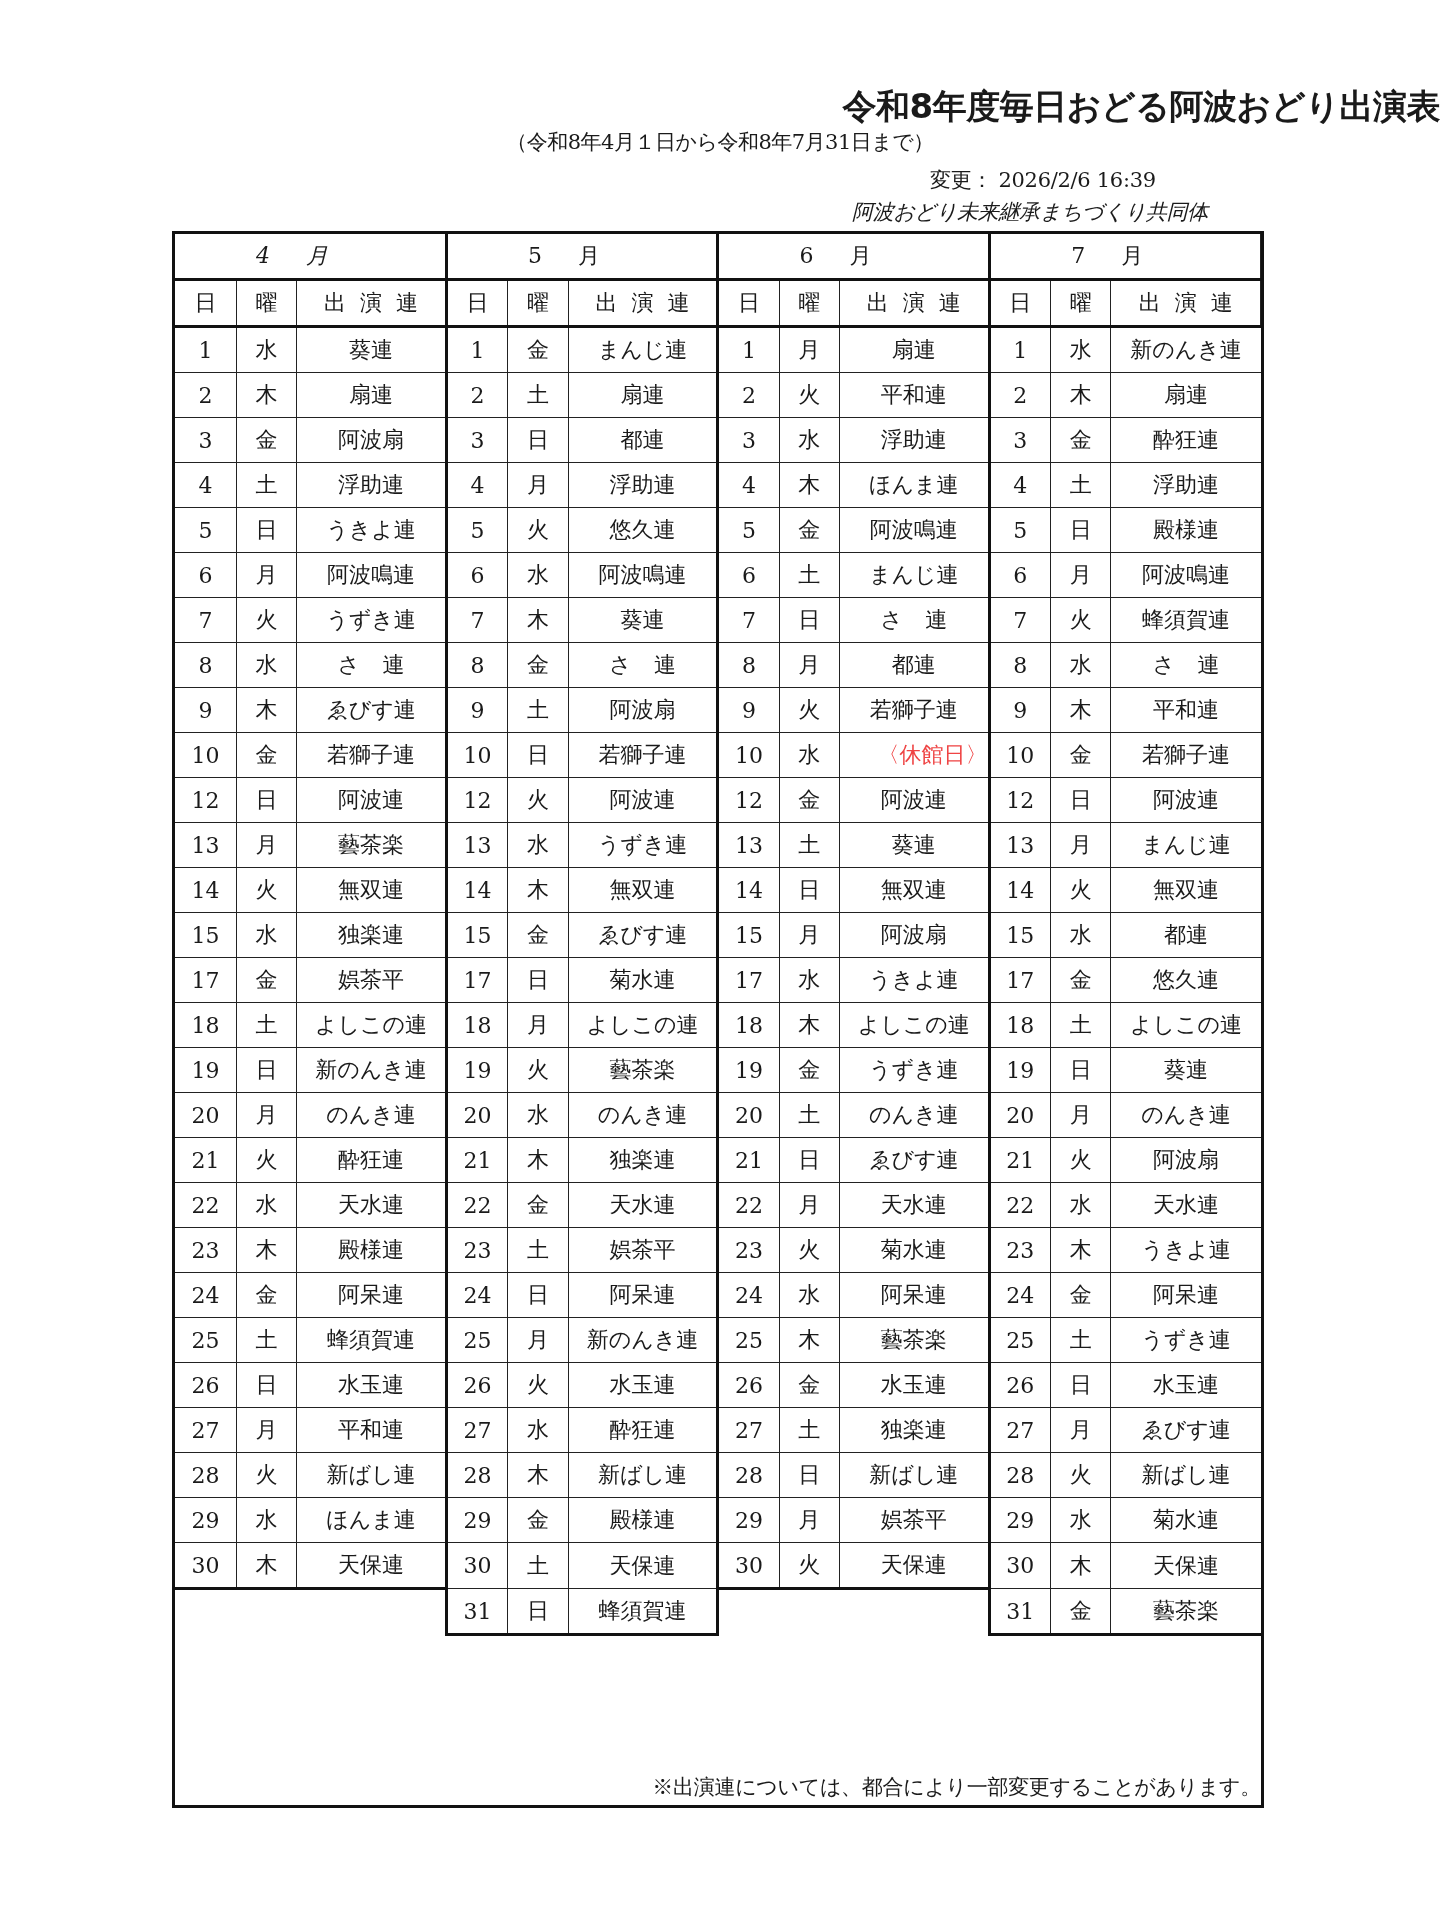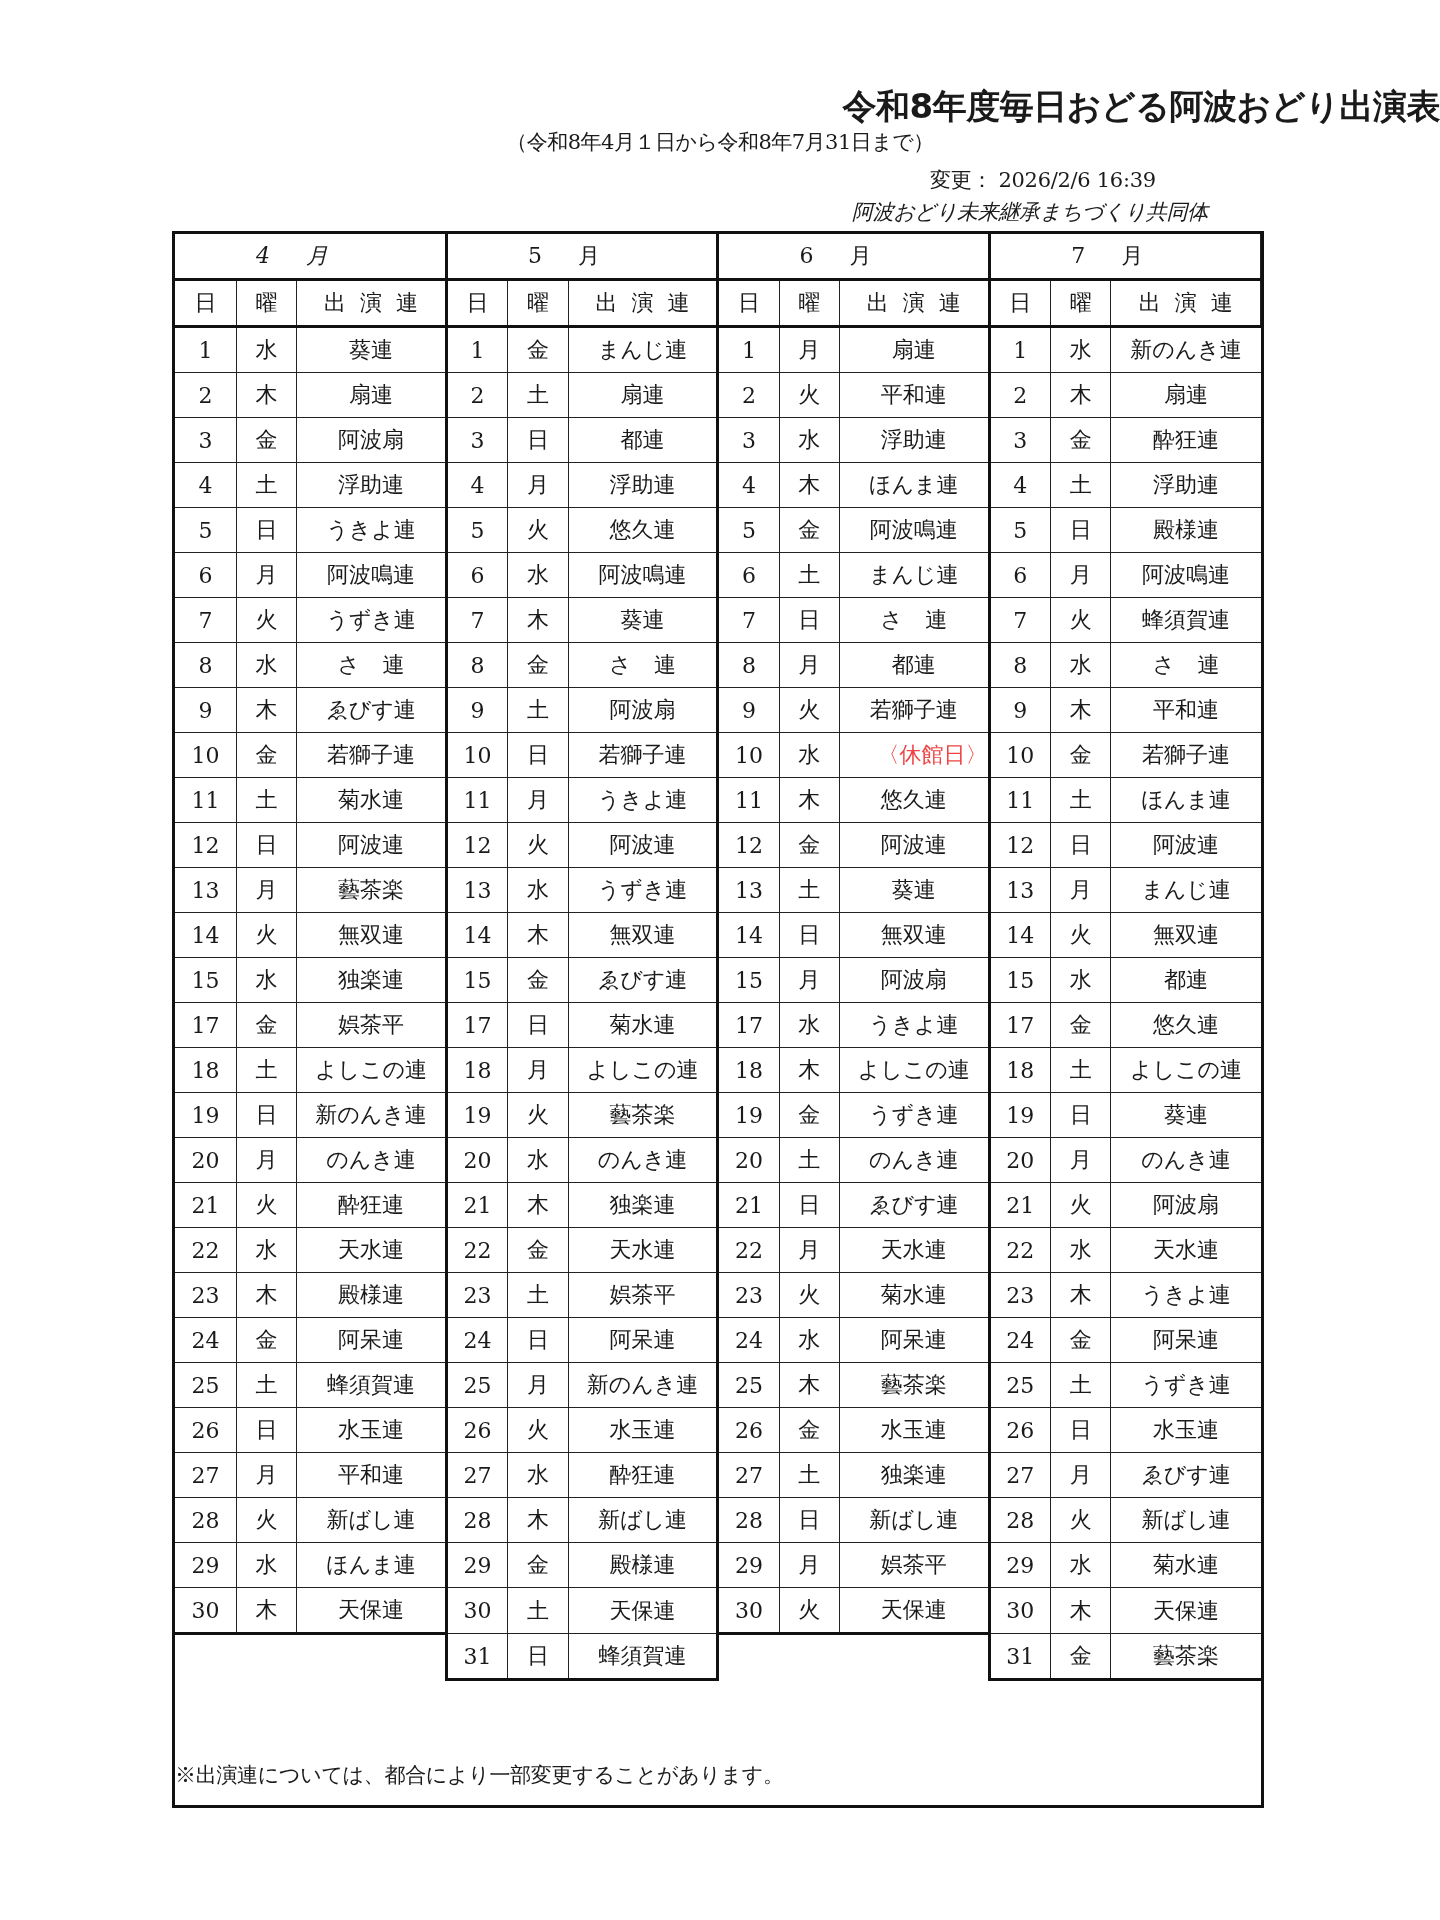--- a/index.html
+++ b/index.html
@@ -39,21 +39,21 @@
   .cal col.c-name { width: 150px; }
   .cal tr.month-row td { height: 44px; font-size: 22px; letter-spacing: 36px; border-bottom: 3px solid #111; }
   .cal tr.head-row td { height: 44px; font-size: 22px; border-bottom: 3px solid #111; }
   .cal tr.head-row td.name-h { letter-spacing: 14px; padding-left: 14px; }
   .cal tr.data-row td { height: 44px; font-size: 22px; }
   .cal td.grp-end { border-right: 3px solid #111; }
   .cal td.blank { border: none; }
   .cal td.closed { color: #ef4444; text-align: right; }
   .cal td.last-row { border-bottom: 3px solid #111; }
   .footer-note {
-    position: absolute; left: 0; width: 100%; bottom: 16px; text-align: left;
+    position: absolute; left: 0; width: 100%; bottom: 4px; text-align: right;
     font-size: 21px; letter-spacing: -0.3px;
   }
 </style>
 </head>
 <body>
 
 <div class="title">令和8年度毎日おどる阿波おどり出演表</div>
 <div class="subtitle">（令和8年4月１日から令和8年7月31日まで）</div>
 <div class="updated">変更： 2026/2/6 16:39</div>
 <div class="org">阿波おどり未来継承まちづくり共同体</div>
@@ -229,34 +229,20 @@
           <td class="">日</td>
           <td class="grp-end">若獅子連</td>
           <td class="">10</td>
           <td class="">水</td>
           <td class="closed grp-end">〈休館日〉</td>
           <td class="">10</td>
           <td class="">金</td>
           <td class="grp-end" style="border-right: none;">若獅子連</td>
         </tr>
         <tr class="data-row">
-          <td class="" style="border-left: none;">11</td>
-          <td class="">土</td>
-          <td class="grp-end">菊水連</td>
-          <td class="">11</td>
-          <td class="">月</td>
-          <td class="grp-end">うきよ連</td>
-          <td class="">11</td>
-          <td class="">木</td>
-          <td class="grp-end">悠久連</td>
-          <td class="">11</td>
-          <td class="">土</td>
-          <td class="grp-end" style="border-right: none;">ほんま連</td>
-        </tr>
-        <tr class="data-row">
           <td class="" style="border-left: none;">12</td>
           <td class="">日</td>
           <td class="grp-end">阿波連</td>
           <td class="">12</td>
           <td class="">火</td>
           <td class="grp-end">阿波連</td>
           <td class="">12</td>
           <td class="">金</td>
           <td class="grp-end">阿波連</td>
           <td class="">12</td>

